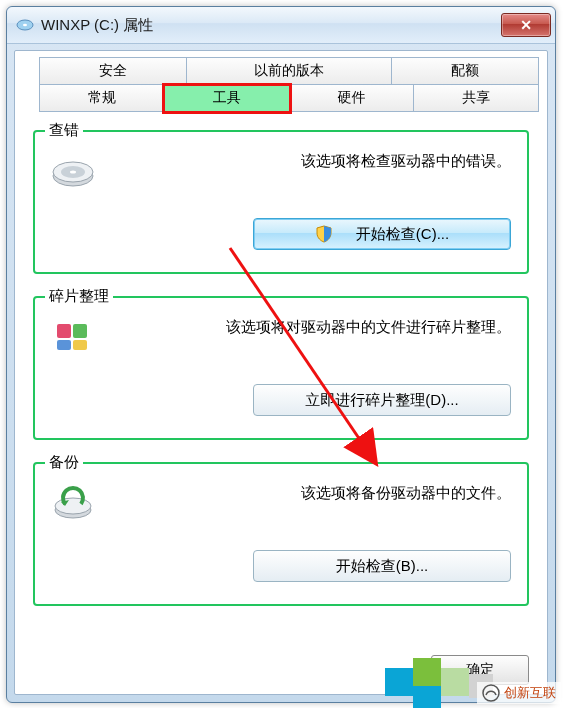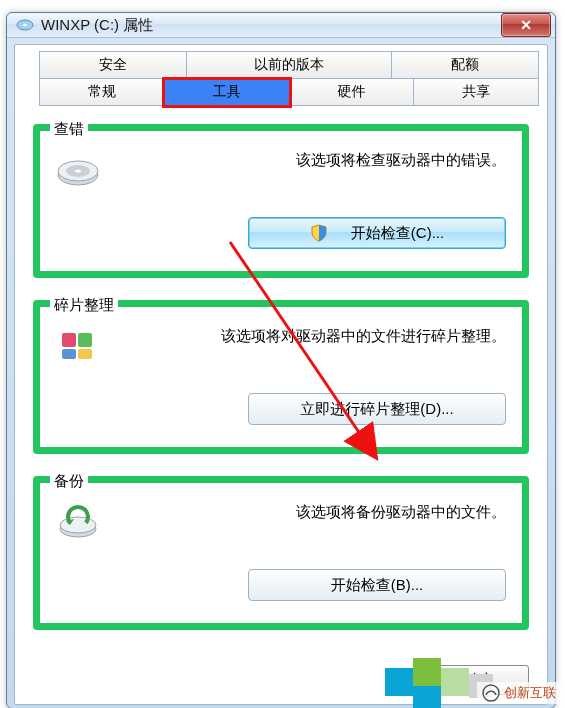--- a/index.html
+++ b/index.html
@@ -10,21 +10,21 @@
   background: #fff;
   font-family: "Microsoft YaHei", "SimSun", Tahoma, sans-serif;
   font-size: 14px;
   color: #000;
   position: relative;
   overflow: hidden;
 }
 .window {
   position: absolute;
   left: 6px;
-  top: 12px;
+  top: 6px;
   width: 548px;
   height: 695px;
   border: 1px solid #5a7fa0;
   border-radius: 6px;
   background: linear-gradient(to bottom, #d8e6f4 0%, #c4d9ec 100%);
   box-shadow: 0 0 6px rgba(0,0,0,.25);
   display: flex;
   flex-direction: column;
 }
 .titlebar {
@@ -84,29 +84,29 @@
   margin-left: -1px;
 }
 .tab:first-child{ margin-left:0; }
 .tab-row2 .tab {
   border-top: none;
 }
 .tab.tools {
   outline: 3px solid #e11;
   outline-offset: -1px;
   z-index: 3;
-  background: #3b82f6;
+  background: #86efac;
 }
 .content {
   flex: 1;
   padding: 18px 18px 4px 18px;
   position: relative;
 }
 .groupbox {
-  border: 7px solid #22c55e;
+  border: 2px solid #22c55e;
   border-radius: 4px;
   margin-bottom: 22px;
   padding: 18px 16px 22px 16px;
   position: relative;
 }
 .group-title {
   position: absolute;
   top: -11px;
   left: 10px;
   background: #fff;

